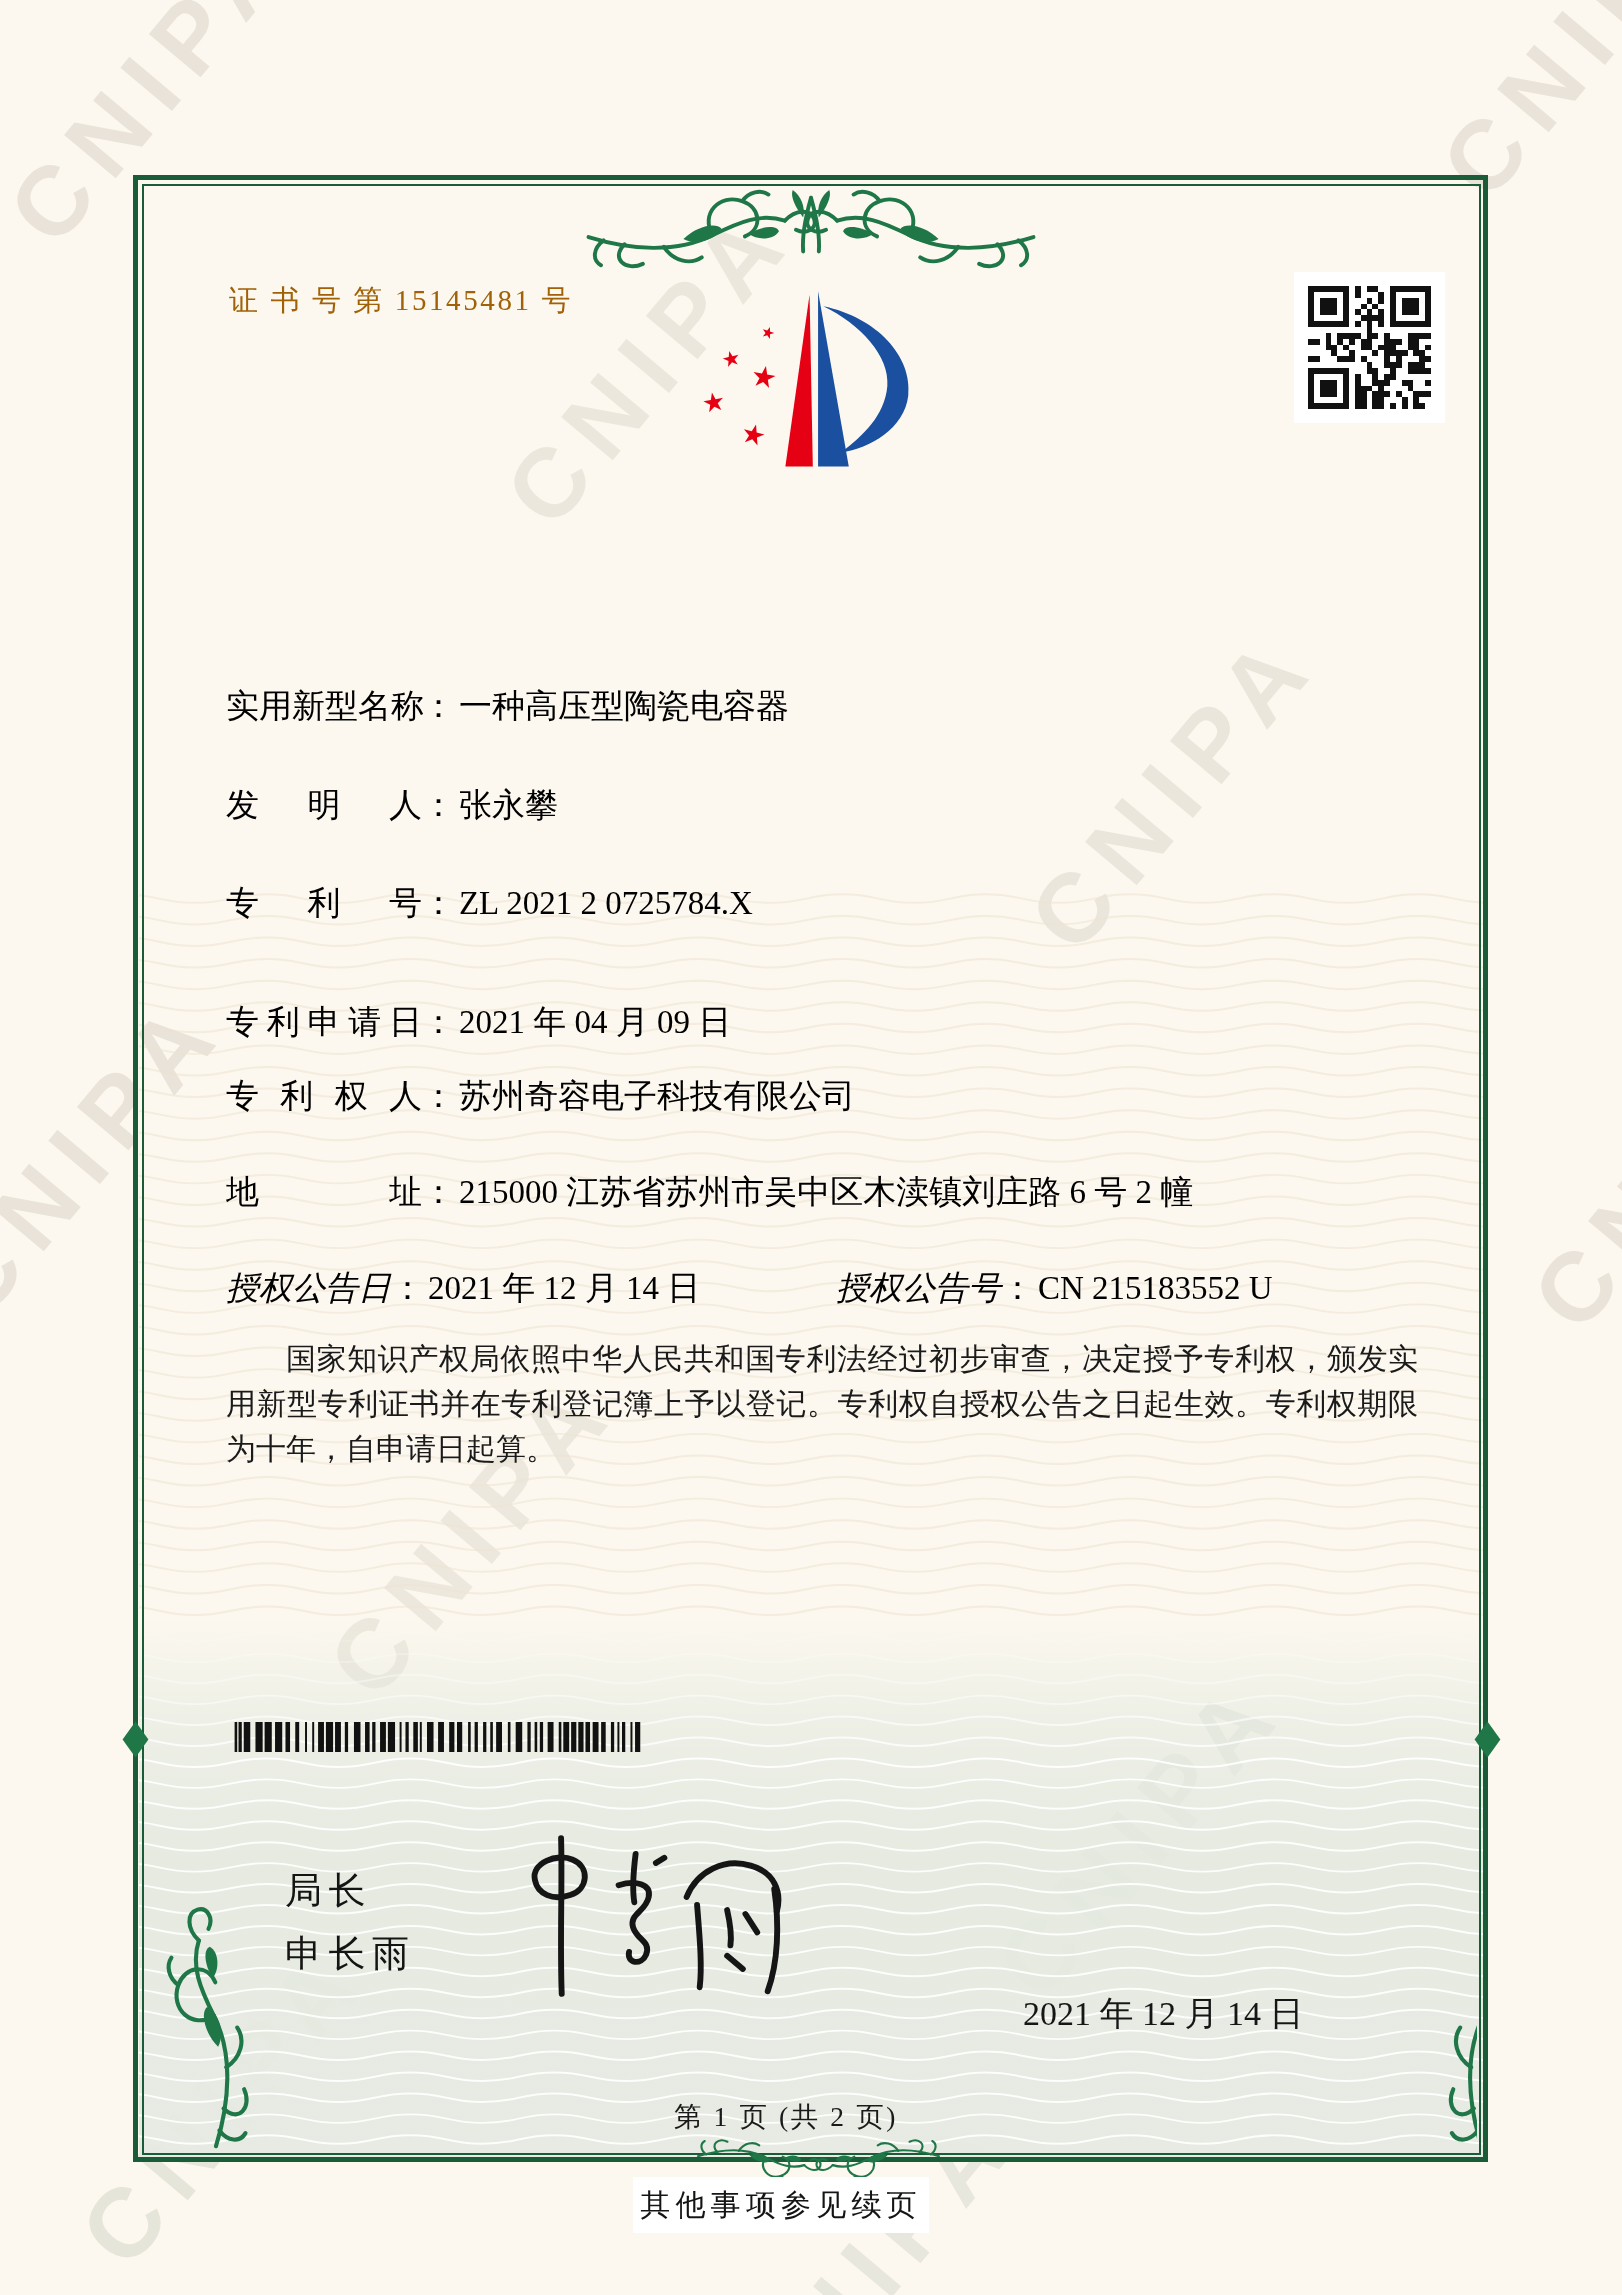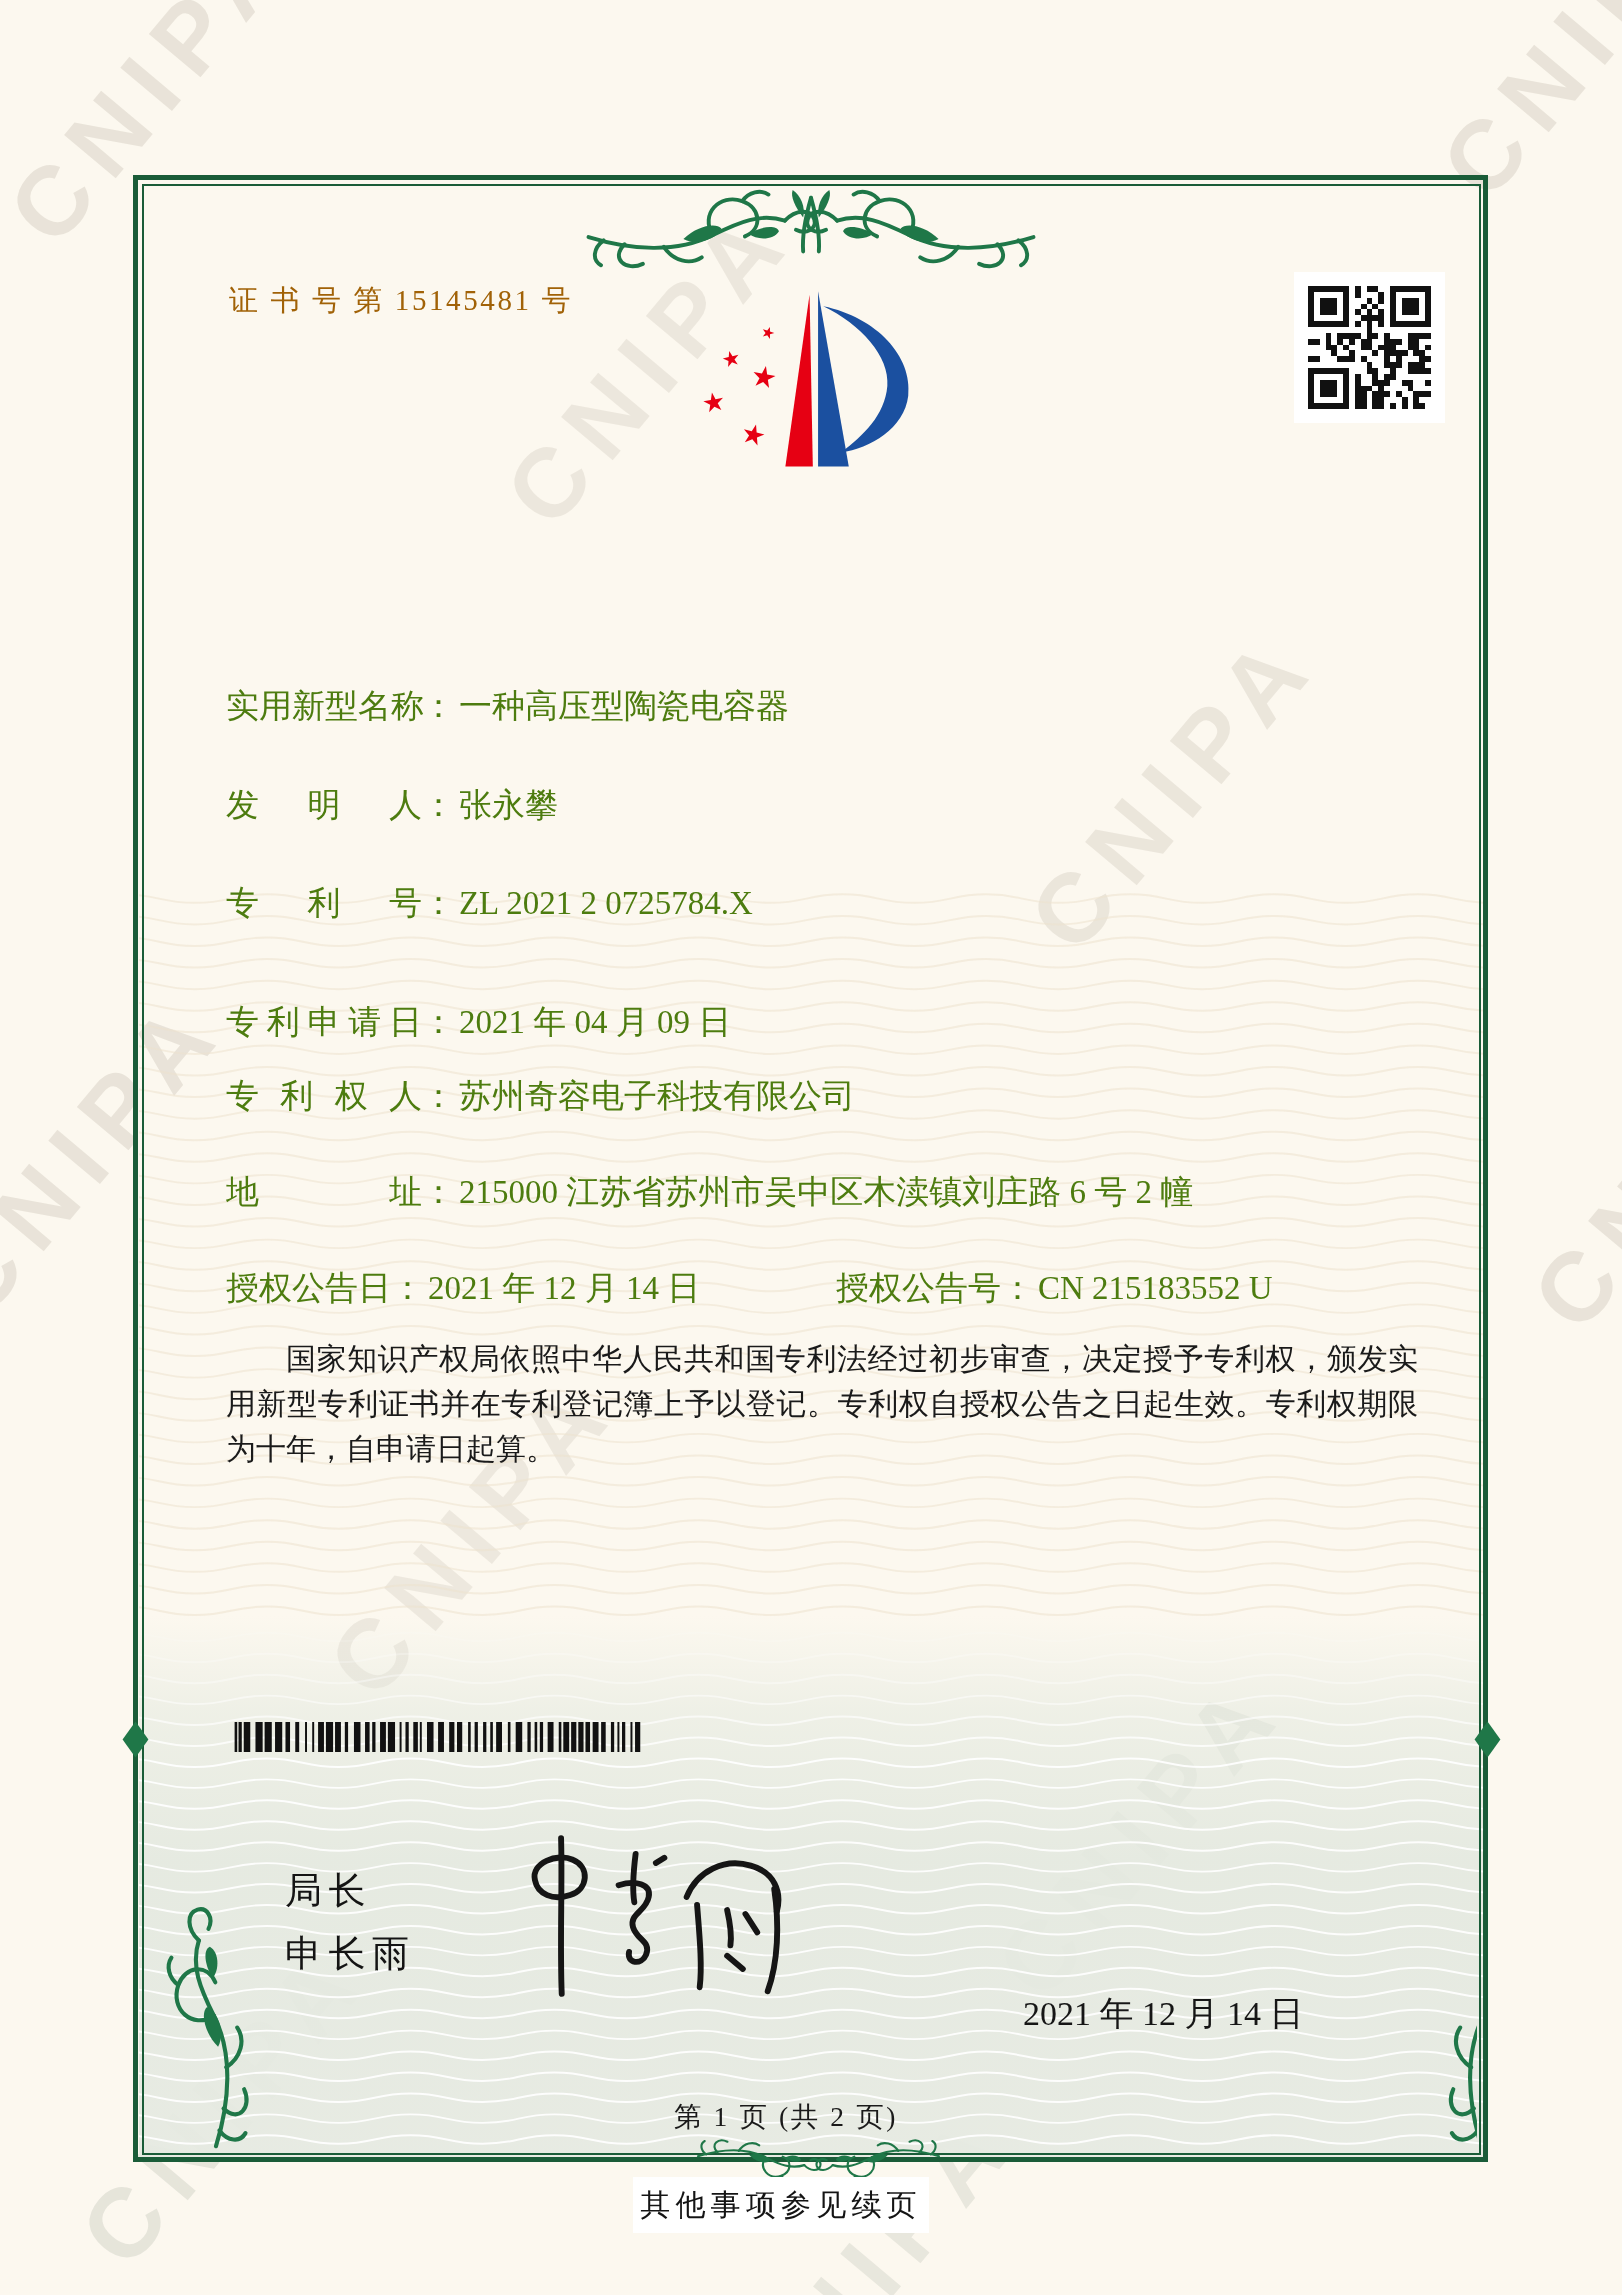--- a/index.html
+++ b/index.html
@@ -19,23 +19,23 @@
 
   .band{position:absolute;left:139px;top:1616px;width:1344px;height:542px;
         background:linear-gradient(180deg,rgba(227,233,223,0) 0%,rgba(227,233,223,.55) 18%,rgba(228,233,224,.92) 45%,rgba(230,234,226,.95) 100%);}
 
   .orn{position:absolute;}
 
   
   .certno{position:absolute;left:229px;top:281px;font-size:29px;color:#a16207;letter-spacing:2.6px;}
   .title{position:absolute;left:0;top:489px;width:1623px;text-align:center;font-size:68px;
          font-weight:700;color:#0e0e0e;letter-spacing:19.6px;}
-  .frow{position:absolute;left:226px;width:1250px;font-size:33px;color:#4d7c0f;white-space:nowrap;}
+  .frow{position:absolute;left:226px;width:1250px;font-size:33px;color:#000000;white-space:nowrap;}
   .flabel{display:inline-block;width:196px;text-align:justify;text-align-last:justify;}
-  .flabel5{display:inline-block;}
+  .flabel5{display:inline-block;font-style:italic;}
   .fcolon{display:inline;}
   .fvalue{display:inline;margin-left:3.9px;}
   .grant2{position:absolute;left:610px;top:0;}
   .paras{position:absolute;left:226px;top:1336px;width:1192px;font-size:30px;line-height:45px;
          color:#1a1a1a;text-align:justify;}
   .paras p{margin:0;text-indent:2em;}
 
   .sigblock{position:absolute;}
   .cname{position:absolute;font-size:37px;color:#141414;letter-spacing:6.5px;margin-left:34px;}
   .idate{position:absolute;left:1023px;top:1991px;font-size:34px;color:#161616;}

